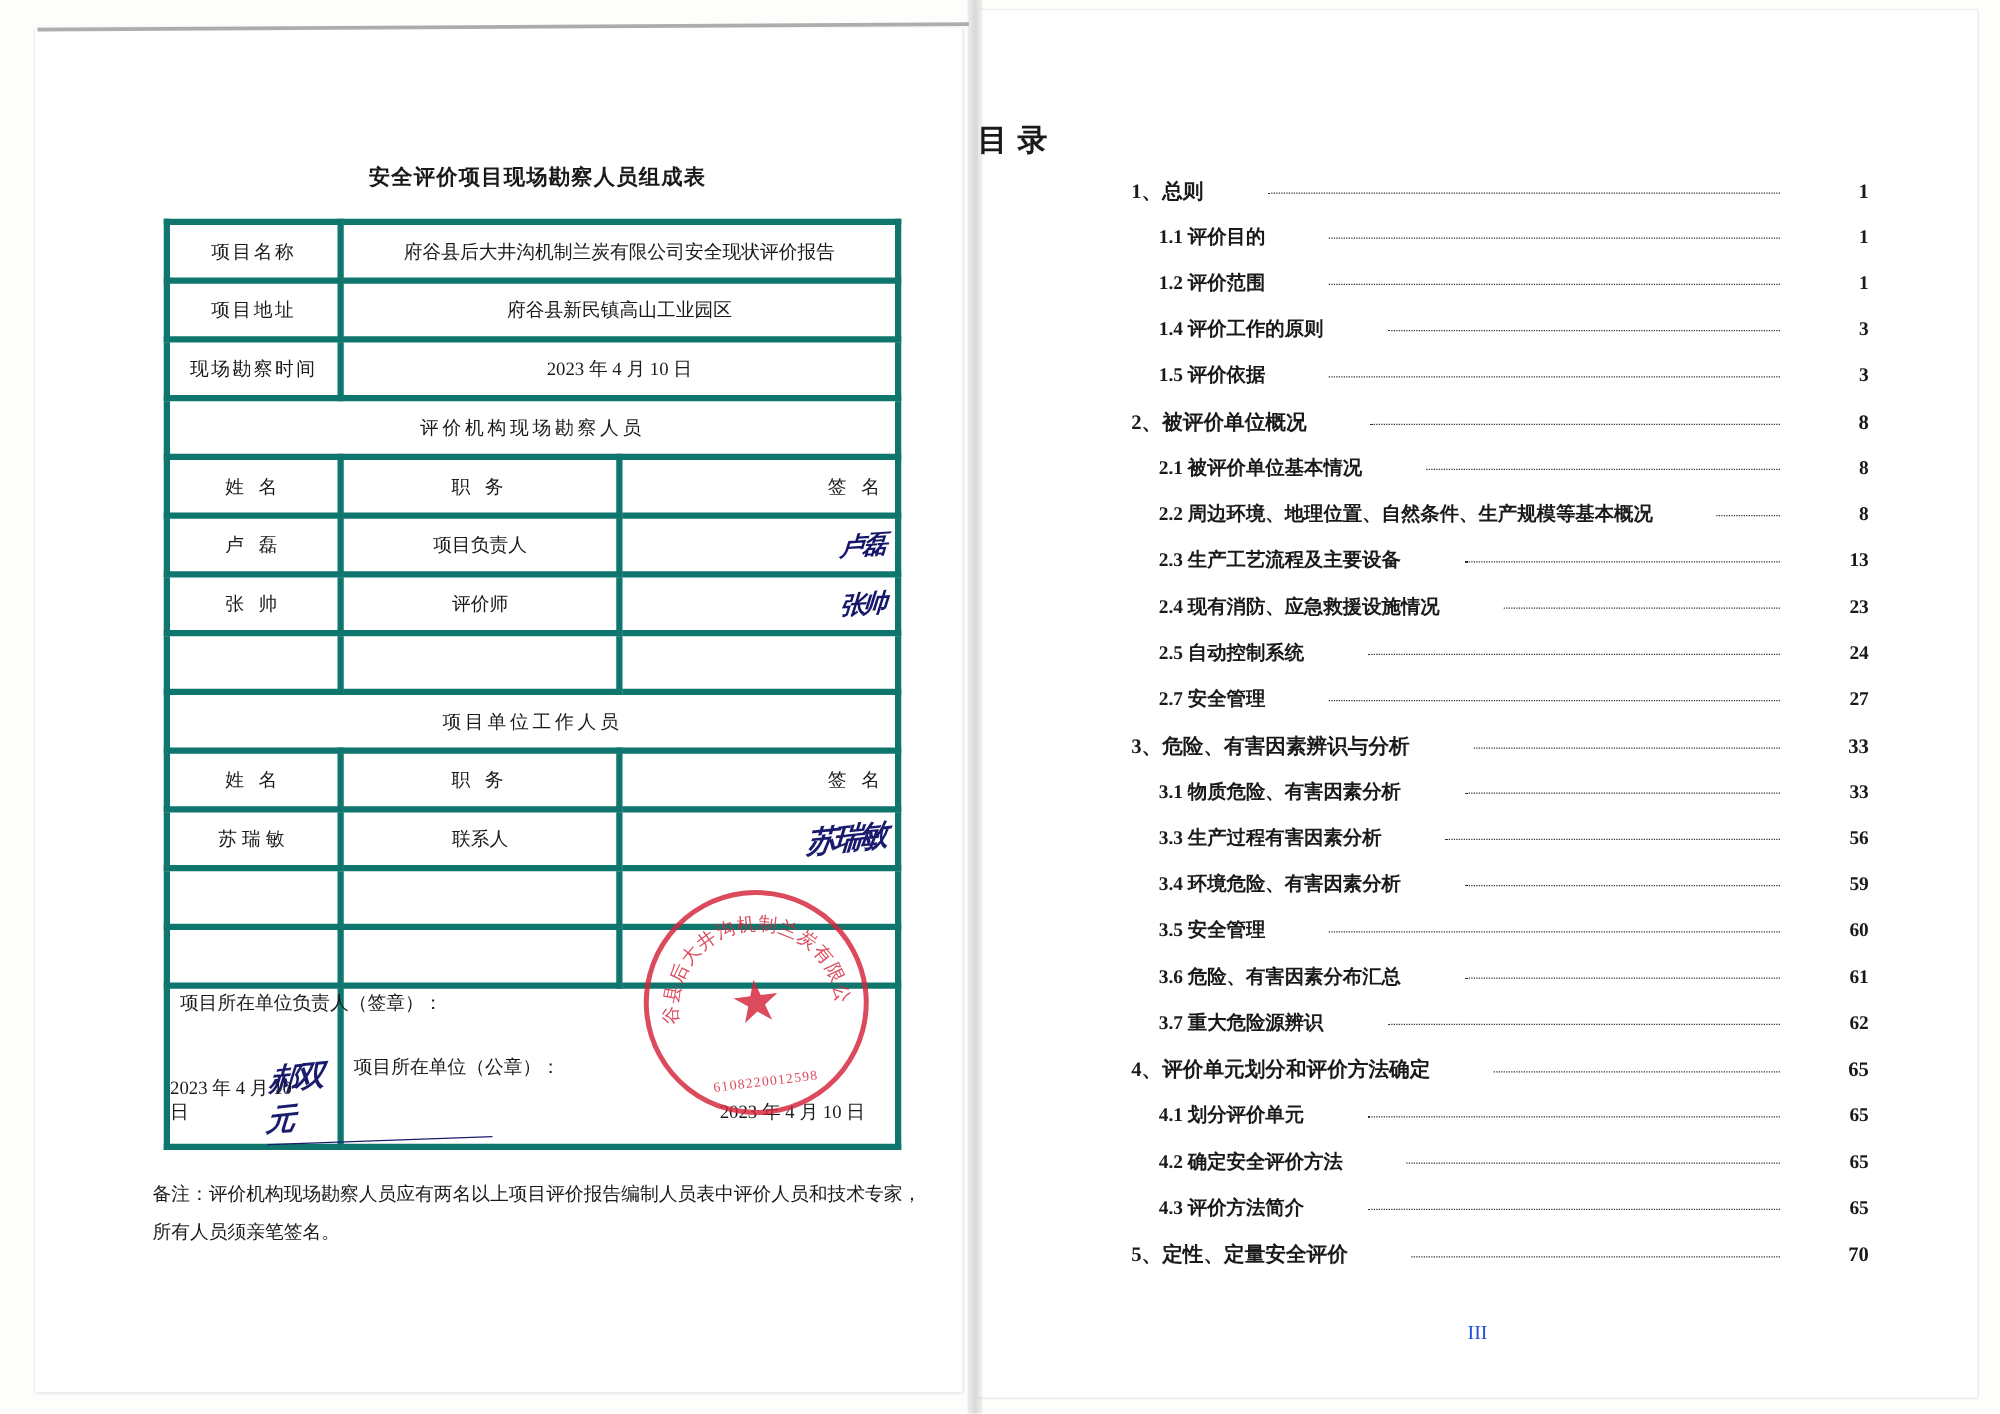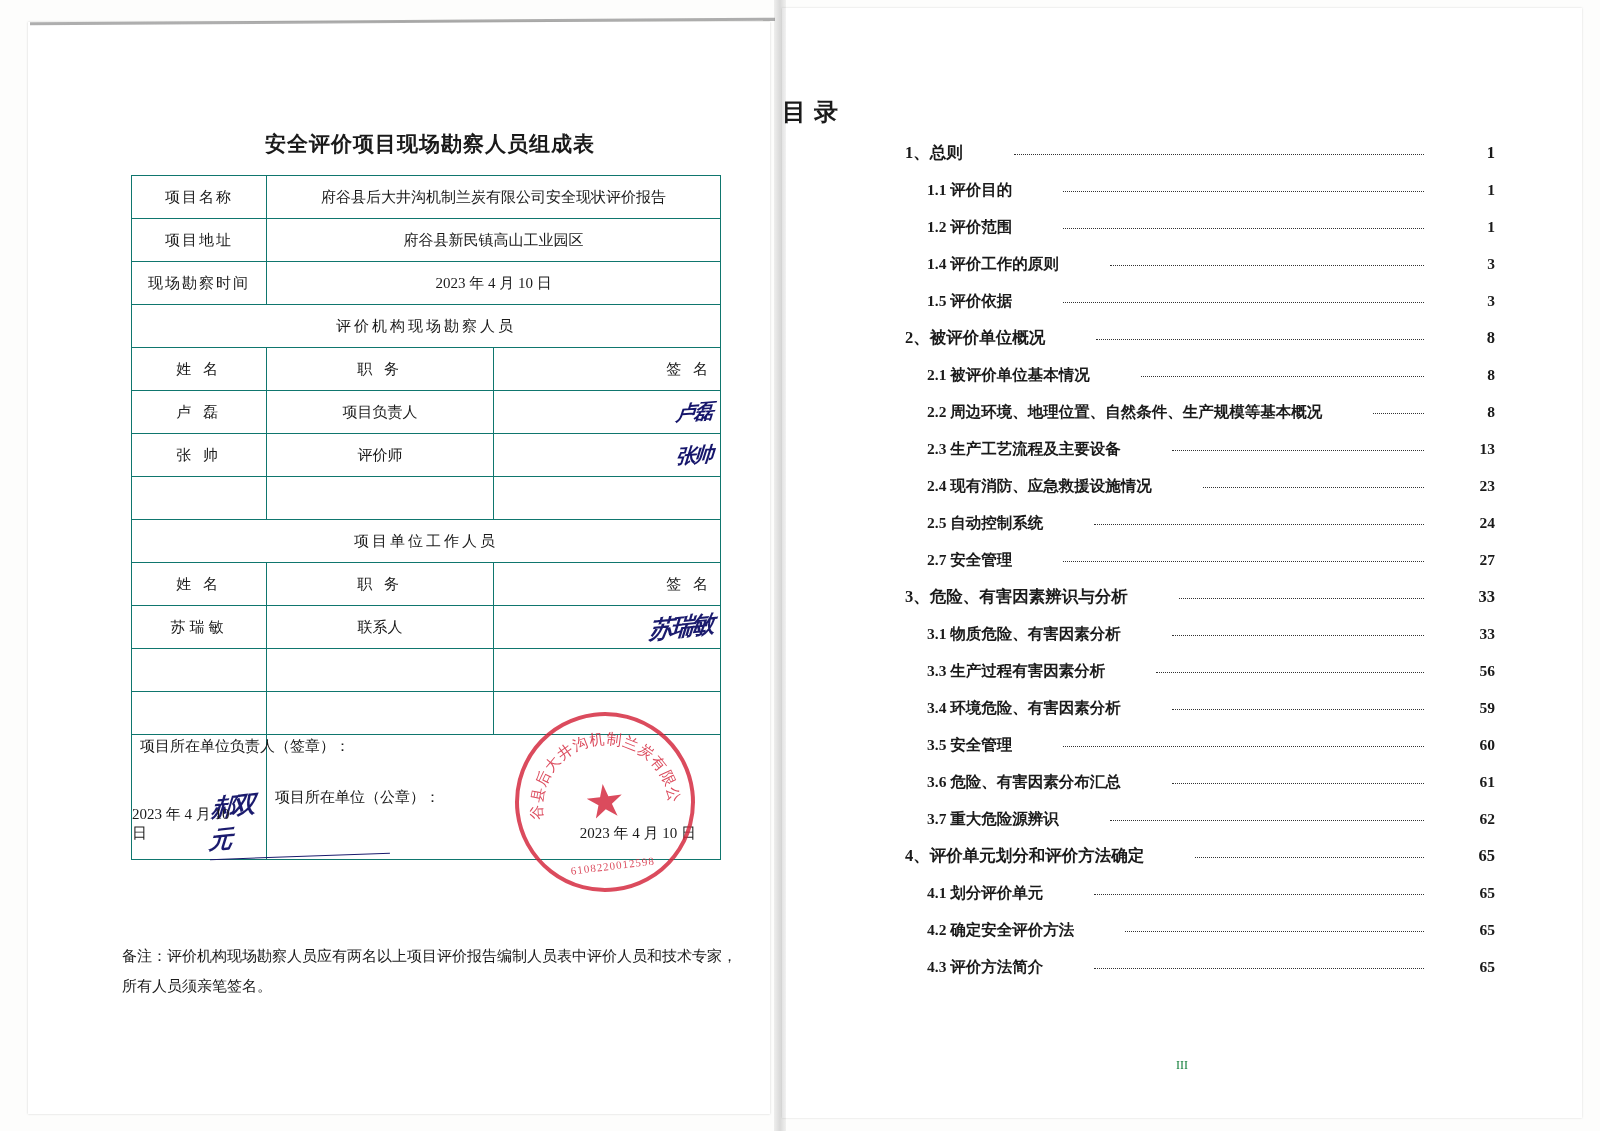--- a/index.html
+++ b/index.html
@@ -49,34 +49,34 @@
     transform: rotate(-0.35deg);
     opacity: .55;
   }
 
   
   .form-title {
     position: absolute;
     left: 130px; top: 130px;
     width: 600px;
     text-align: center;
-    font-size: 21px;
+    font-size: 17px;
     font-weight: bold;
     letter-spacing: 1px;
   }
 
   table.form {
     position: absolute;
     left: 131px; top: 175px;
     width: 590px;
     border-collapse: collapse;
     table-layout: fixed;
   }
   table.form td {
-    border: 1px solid #0f766e;
+    border: 5px solid #0f766e;
     height: 38px;
     font-size: 15px;
     padding: 2px 8px;
     vertical-align: middle;
   }
   td.lab {
     width: 118px;
     text-align: center;
     letter-spacing: 2px;
   }
@@ -222,22 +222,22 @@
     text-align: right;
   }
   .toc-row.lvl1 { padding-left: 0; font-size: 16.5px; }
   .toc-row.lvl2 { padding-left: 22px; }
 
   .folio {
     position: absolute;
     left: 782px; top: 1058px;
     width: 800px;
     text-align: center;
-    font-size: 12px;
-    color: #15803d;
+    font-size: 16px;
+    color: #1d4ed8;
   }
 </style>
 </head>
 <body>
 
 <div class="scan">
   <div class="page-left"></div>
   <div class="page-right"></div>
   <div class="spine"></div>
   <div class="edge-top"></div>
@@ -450,16 +450,21 @@
     <div class="toc-row lvl2">
         <span class="t">4.2 确定安全评价方法</span>
         <span class="dots"></span>
         <span class="pg">65</span>
       </div>
     <div class="toc-row lvl2">
         <span class="t">4.3 评价方法简介</span>
         <span class="dots"></span>
         <span class="pg">65</span>
       </div>
+    <div class="toc-row lvl1">
+        <span class="t">5、定性、定量安全评价</span>
+        <span class="dots"></span>
+        <span class="pg">70</span>
+      </div>
   </div>
 
   <div class="folio">III</div>
 </div>
 
 </body></html>

